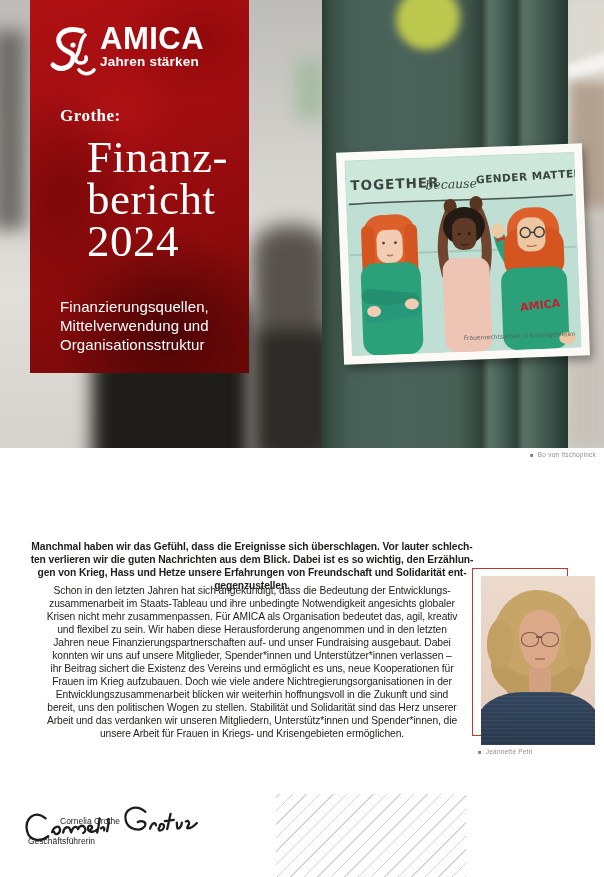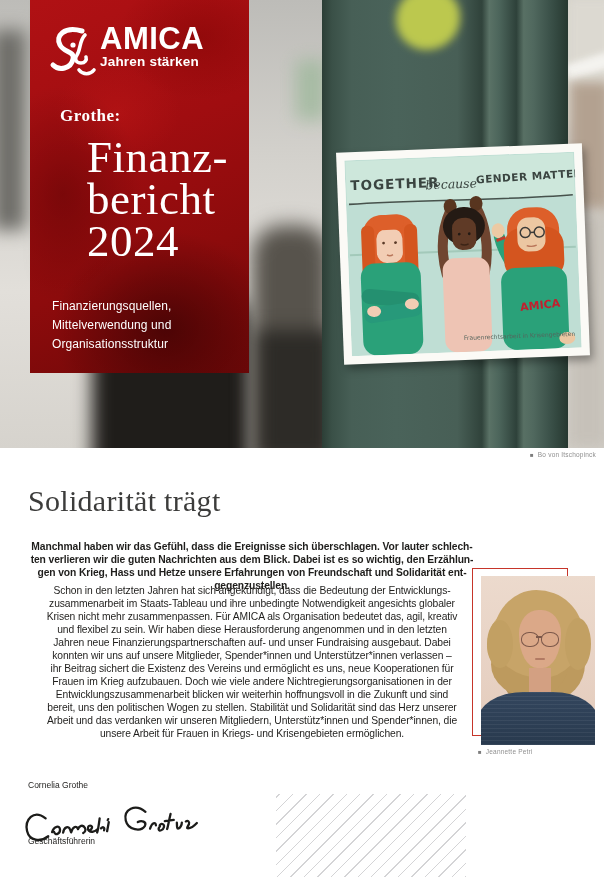--- a/index.html
+++ b/index.html
@@ -51,21 +51,21 @@
   .brand{position:absolute;left:18px;top:24px;display:flex;align-items:flex-start;}
   .brand-icon{width:56px;height:58px;}
   .brand-text{margin-left:-4px;}
   .wordmark{font-size:31px;font-weight:bold;letter-spacing:.5px;line-height:30px;
             font-family:"Liberation Sans",sans-serif;}
   .tagline{font-size:13.5px;font-weight:bold;margin-top:0px;letter-spacing:.2px;}
   .kicker{position:absolute;left:30px;top:106px;font-family:"Liberation Serif",serif;
           font-weight:bold;font-size:17px;letter-spacing:.5px;}
   .report-title{position:absolute;left:28px;top:136px;font-family:"Liberation Serif",serif;
           font-size:45px;line-height:42px;white-space:pre-line;letter-spacing:.5px;margin-left:29px;}
-  .report-sub{position:absolute;left:22px;top:297px;font-size:12px;line-height:19px;
+  .report-sub{position:absolute;left:30px;top:297px;font-size:15px;line-height:19px;
           white-space:pre-line;letter-spacing:.1px;}
 
   
   .credit{position:absolute;font-size:6.5px;color:#8f8f8f;letter-spacing:.2px;}
   .credit .sq{font-size:6px;color:#7d7d7d;margin-right:2px;}
   .credit-hero{top:451px;right:8px;}
   .credit-portrait{left:478px;top:748px;}
 
   
   .article-heading{position:absolute;left:28px;top:484px;font-family:"Liberation Serif",serif;
@@ -94,21 +94,21 @@
   .p-glass{position:absolute;width:16px;height:13px;border:1.6px solid #7c584a;border-radius:45%;top:56px;}
   .p-glass.l{left:40px;} .p-glass.r{left:60px;}
   .p-bridge{position:absolute;left:55px;top:60px;width:6px;height:1.6px;background:#7c584a;}
   .p-mouth{position:absolute;left:54px;top:82px;width:10px;height:2px;background:#b27a63;border-radius:2px;}
   .p-curl1{position:absolute;left:6px;top:44px;width:26px;height:48px;background:#c2a063;
       border-radius:50%;}
   .p-curl2{position:absolute;left:84px;top:42px;width:26px;height:52px;background:#c2a063;border-radius:50%;}
 
   
   .signer{position:absolute;left:28px;font-size:8.5px;color:#1f1e1c;line-height:12px;}
-  .signer-name{top:779px;}
+  .signer-name{top:815px;margin-left:32px;}
   .signer-role{top:791px;margin-top:44px;}
   .signature{position:absolute;left:22px;top:800px;width:180px;height:56px;transform:rotate(-2deg);}
 
   
   .hatch{position:absolute;left:276px;top:794px;width:190px;height:83px;
      background:repeating-linear-gradient(-45deg,#d4d4d6 0 1px,transparent 1px 9.5px);}
 </style>
 </head>
 <body>
 
@@ -215,21 +215,20 @@
 Mittelverwendung und
 Organisationsstruktur</div>
     </div>
   </div>
 
   <div class="credit credit-hero">
     <span class="sq">■</span>
     <span>Bo von Itschopinck</span>
   </div>
 
-  <div class="article-heading">Solidarität trägt</div>
   <div class="para lead">Manchmal haben wir das Gefühl, dass die Ereignisse sich überschlagen. Vor lauter schlech-
 ten verlieren wir die guten Nachrichten aus dem Blick. Dabei ist es so wichtig, den Erzählun-
 gen von Krieg, Hass und Hetze unsere Erfahrungen von Freundschaft und Solidarität ent-
 gegenzustellen.</div>
   <div class="para bodytext">Schon in den letzten Jahren hat sich angekündigt, dass die Bedeutung der Entwicklungs-
 zusammenarbeit im Staats-Tableau und ihre unbedingte Notwendigkeit angesichts globaler
 Krisen nicht mehr zusammenpassen. Für AMICA als Organisation bedeutet das, agil, kreativ
 und flexibel zu sein. Wir haben diese Herausforderung angenommen und in den letzten
 Jahren neue Finanzierungspartnerschaften auf- und unser Fundraising ausgebaut. Dabei
 konnten wir uns auf unsere Mitglieder, Spender*innen und Unterstützer*innen verlassen –

